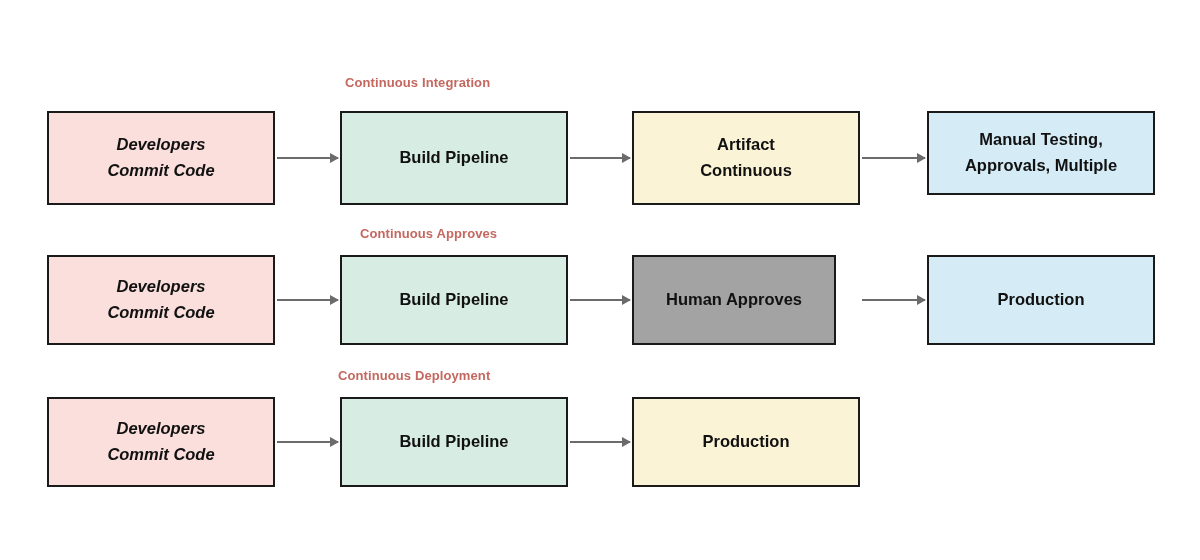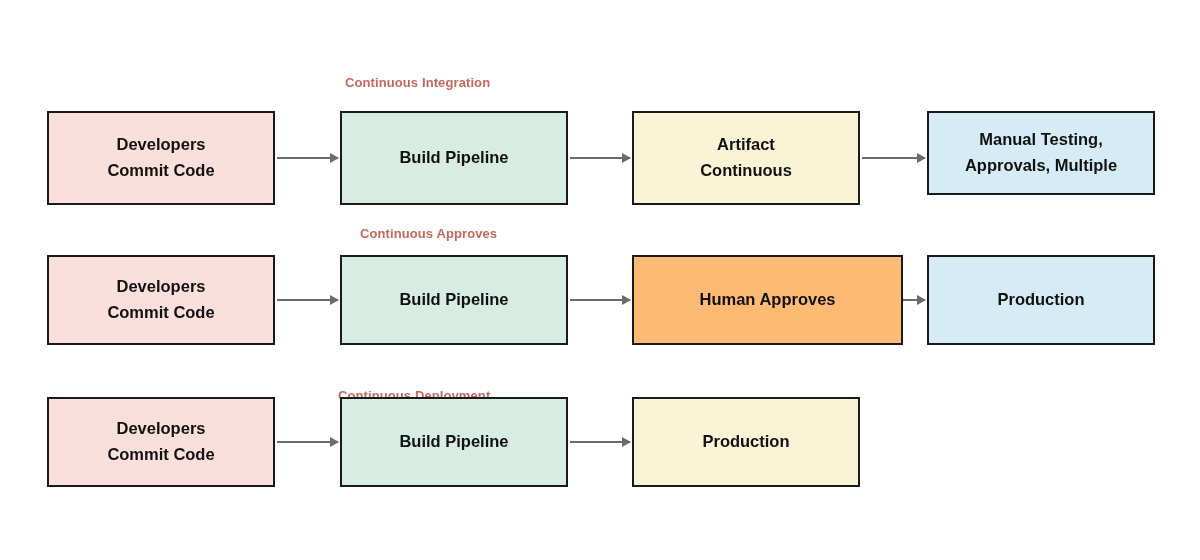--- a/index.html
+++ b/index.html
@@ -36,21 +36,21 @@
     text-align: center;
     font-size: 16.5px;
     font-weight: bold;
     color: #111111;
     line-height: 1.55;
     padding: 2px 8px;
   }
   .node .lbl {
     display: block;
   }
-  .fill-pink   { background: #fadfdc; }
+  .fill-pink   { background: #fadfdc; font-style: italic; }
   .fill-green  { background: #d7ece3; }
   .fill-yellow { background: #faf3d6; justify-content: center; }
   .fill-blue   { background: #d5ecf7; }
 
   .connector {
     position: absolute;
     height: 2px;
     background: #6b6b6b;
   }
   .connector::after {
@@ -104,31 +104,31 @@
       <div>
         <span class="lbl">Developers</span>
         <span class="lbl">Commit Code</span>
       </div>
     </div>
     <div class="node fill-green" style="left: 340px; top: 255px; width: 228px; height: 90px; background: rgb(215, 236, 227);">
       <div>
         <span class="lbl">Build Pipeline</span>
       </div>
     </div>
-    <div class="node fill-yellow" style="left: 632px; top: 255px; width: 271px; height: 90px; background: #fdba74;">
+    <div class="node fill-yellow" style="left: 632px; top: 255px; width: 204px; height: 90px; background: #a3a3a3;">
       <div>
         <span class="lbl">Human Approves</span>
       </div>
     </div>
     <div class="node fill-blue" style="left: 927px; top: 255px; width: 228px; height: 90px; background: rgb(213, 236, 247);">
       <div>
         <span class="lbl">Production</span>
       </div>
     </div>
-    <div class="section-title" style="left: 338px; top: 388px;">Continuous Deployment</div>
+    <div class="section-title" style="left: 338px; top: 368px;">Continuous Deployment</div>
     <div class="connector" style="left: 277px; top: 441px; width: 61px;"></div>
     <div class="connector" style="left: 570px; top: 441px; width: 60px;"></div>
     <div class="node fill-pink" style="left: 47px; top: 397px; width: 228px; height: 90px; background: rgb(250, 223, 220);">
       <div>
         <span class="lbl">Developers</span>
         <span class="lbl">Commit Code</span>
       </div>
     </div>
     <div class="node fill-green" style="left: 340px; top: 397px; width: 228px; height: 90px; background: rgb(215, 236, 227);">
       <div>

